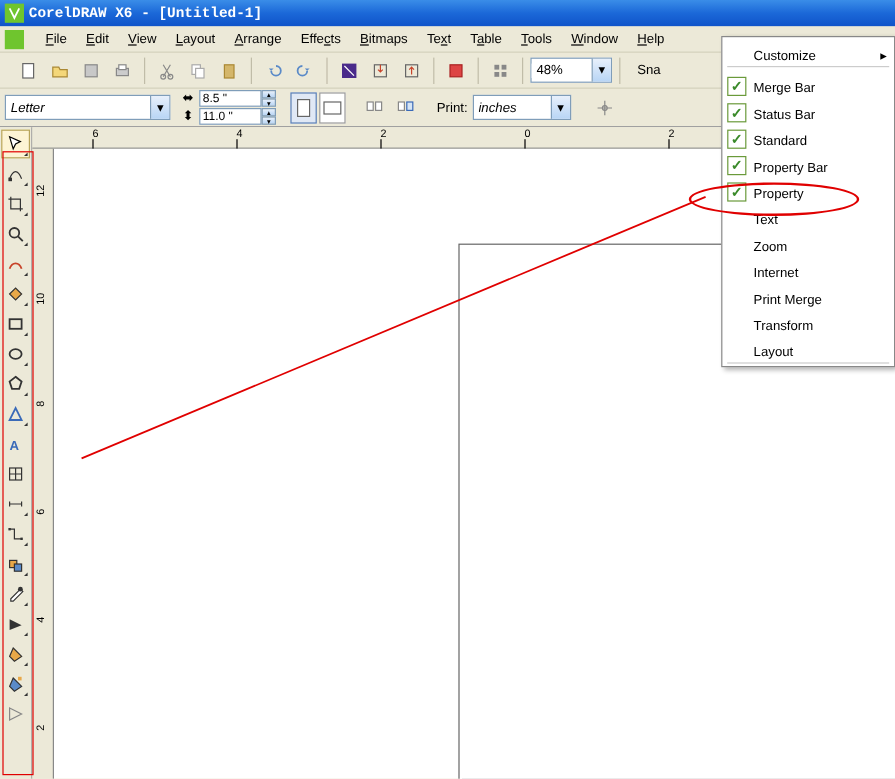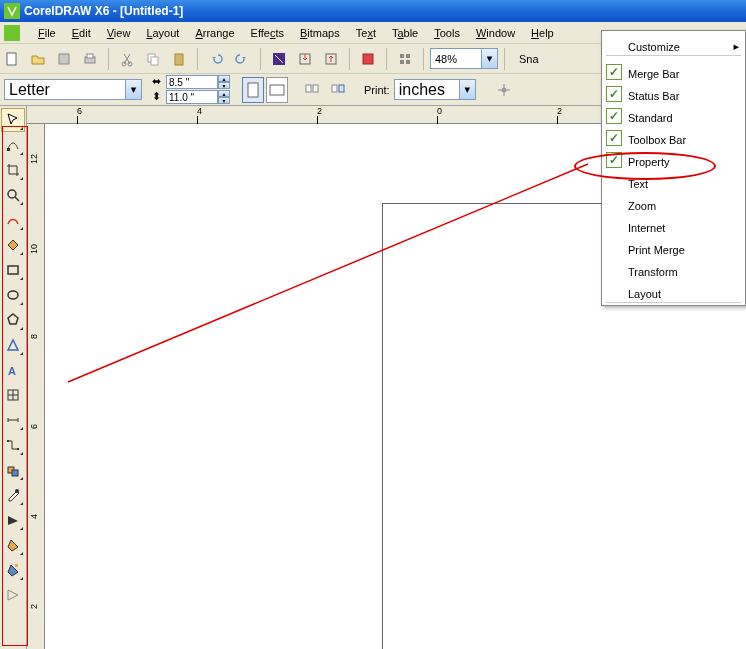--- a/index.html
+++ b/index.html
@@ -1,39 +1,39 @@
 <!DOCTYPE html>
 <html><head>
 <meta charset="utf-8">
 <style>
 * { margin: 0; padding: 0; box-sizing: border-box; font-family: Tahoma, Arial, sans-serif; font-size: 11px; }
 body { background: #ece9d8; width: 746px; height: 649px; overflow: hidden; position: relative; }
 
 .titlebar { background: linear-gradient(to bottom, #3a8de8, #1b68d8 50%, #0f53c9); height: 22px; display: flex; align-items: center; padding: 0 4px; color: #fff; }
 .titlebar .app-icon { width: 16px; height: 16px; background: #6fc52e; margin-right: 4px; display: flex; align-items: center; justify-content: center; }
 .titlebar .app-icon svg { width: 12px; height: 12px; }
-.titlebar .title { font-weight: bold; font-size: 12px; }
+.titlebar .title { font-weight: bold; font-size: 12px; font-family: Liberation Mono, monospace; }
 
 .menubar { background: #ece9d8; height: 22px; display: flex; align-items: center; padding: 2px 4px; border-bottom: 1px solid #d0ccb8; }
 .menubar .app-icon { width: 16px; height: 16px; background: #6fc52e; margin-right: 10px; }
 .menubar .menu-item { padding: 2px 8px; cursor: default; }
 .menubar .menu-item u { text-decoration: underline; }
 
-.toolbar1 { background: #ece9d8; height: 30px; display: flex; align-items: center; padding: 2px 0; border-bottom: 1px solid #d0ccb8; gap: 2px; }
+.toolbar1 { background: #ece9d8; height: 30px; display: flex; align-items: center; padding: 2px 12px; border-bottom: 1px solid #d0ccb8; gap: 2px; }
 .toolbar1 .sep { width: 1px; height: 22px; background: #c0bca8; margin: 0 4px; }
 .tbtn { width: 24px; height: 24px; display: flex; align-items: center; justify-content: center; border: 1px solid transparent; }
 .tbtn svg { width: 16px; height: 16px; }
 .zoom-combo { display: flex; align-items: center; border: 1px solid #7f9db9; background: #fff; height: 21px; }
 .zoom-combo input { border: none; width: 50px; padding: 0 4px; font-size: 11px; outline: none; }
 .zoom-combo .dd { width: 16px; height: 19px; background: linear-gradient(to bottom, #e8f0fb, #b8d5f5); display: flex; align-items: center; justify-content: center; border-left: 1px solid #7f9db9; }
 .snap-label { margin-left: 8px; }
 
 .toolbar2 { background: #ece9d8; height: 32px; display: flex; align-items: center; padding: 2px 4px; border-bottom: 1px solid #a0a0a0; gap: 4px; }
 .combo { display: flex; align-items: center; border: 1px solid #7f9db9; background: #fff; height: 21px; }
-.combo input { border: none; padding: 0 4px; font-size: 16px; outline: none; width: 120px; }
+.combo input { border: none; padding: 0 4px; font-size: 11px; outline: none; width: 120px; font-style: italic; }
 .combo .dd { width: 16px; height: 19px; background: linear-gradient(to bottom, #e8f0fb, #b8d5f5); display: flex; align-items: center; justify-content: center; border-left: 1px solid #7f9db9; }
 .dim-group { display: flex; flex-direction: column; gap: 1px; margin-left: 6px; }
 .dim-row { display: flex; align-items: center; }
 .dim-row .icon { width: 14px; height: 14px; }
 .dim-row input { border: 1px solid #7f9db9; width: 52px; height: 14px; font-size: 10px; padding: 0 2px; }
 .spinner { display: flex; flex-direction: column; }
 .spinner .sp { width: 12px; height: 7px; background: linear-gradient(to bottom, #e8f0fb, #b8d5f5); border: 1px solid #7f9db9; display: flex; align-items: center; justify-content: center; font-size: 6px; }
 .orient-group { display: flex; gap: 2px; margin-left: 8px; }
 .orient-btn { width: 22px; height: 26px; border: 1px solid #999; background: #fff; display: flex; align-items: center; justify-content: center; }
 .orient-btn.sel { background: #e0e8f5; border-color: #5a7fb5; }
@@ -452,21 +452,21 @@
   <div class="mi">
       <div class="check">✓</div>
       <span>Status Bar</span>
     </div>
   <div class="mi">
       <div class="check">✓</div>
       <span>Standard</span>
     </div>
   <div class="mi">
       <div class="check">✓</div>
-      <span>Toolbox Bar</span>
+      <span>Property Bar</span>
     </div>
   <div class="mi">
       <div class="check">✓</div>
       <span>Property</span>
     </div>
   <div class="mi">
       <span>Text</span>
     </div>
   <div class="mi">
       <span>Zoom</span>

